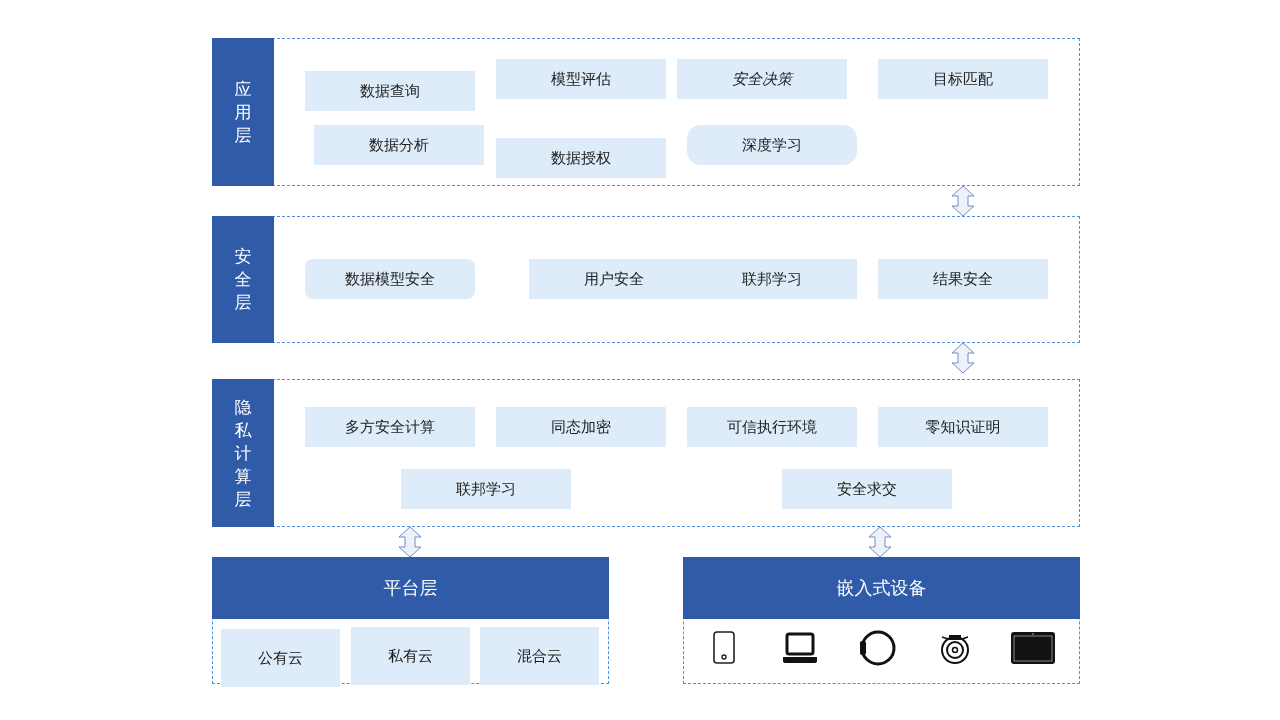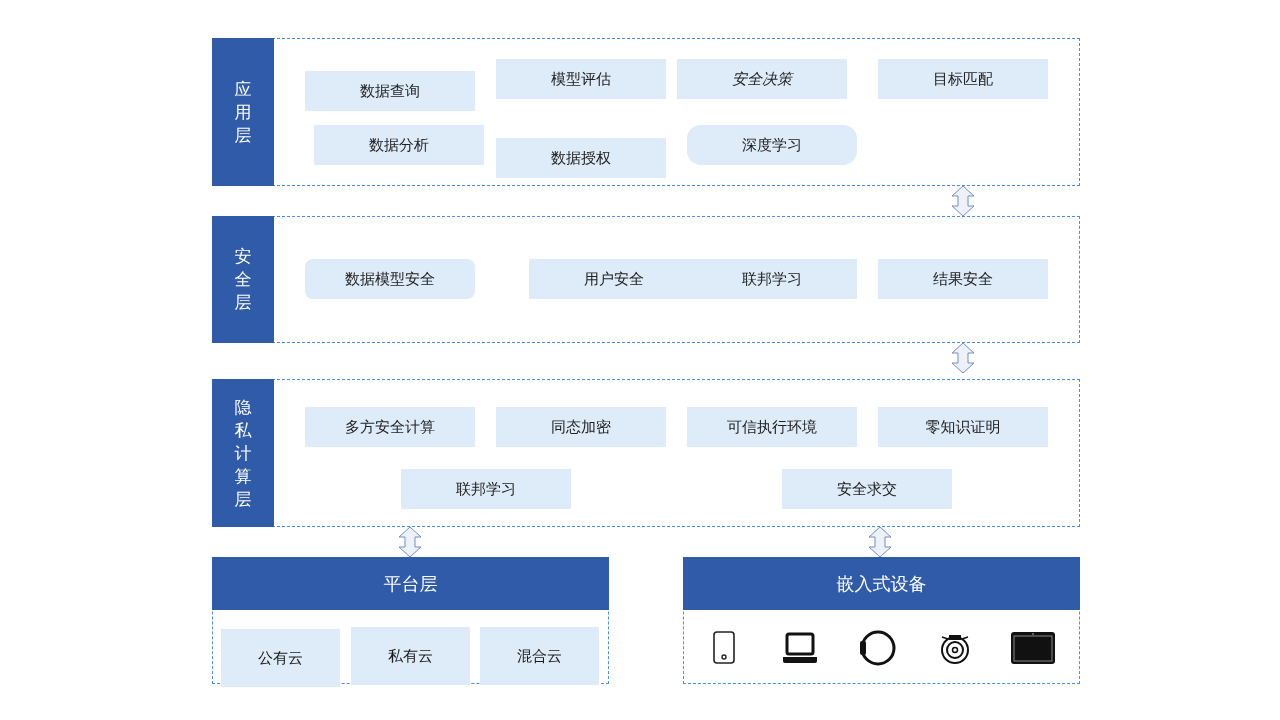--- a/index.html
+++ b/index.html
@@ -10,21 +10,21 @@
   .layer-label { position: absolute; left: -1px; top: -1px; bottom: -1px; width: 62px; background: #2f5ba8; color: #fff;
     display: flex; flex-direction: column; align-items: center; justify-content: center; font-size: 17px; line-height: 23px; }
   .layer-label span { display: block; }
 
   .box { position: absolute; width: 170px; height: 40px; background: #deebf8; display: flex; align-items: center; justify-content: center;
     font-size: 15px; color: #222; }
 
   .arrow { position: absolute; width: 24px; height: 32px; }
 
   .bottom-panel { position: absolute; top: 557px; width: 397px; height: 127px; border: 1px dashed #4a8fe0; background: #fff; }
-  .bottom-head { position: absolute; left: -1px; right: -1px; top: -1px; height: 53px; background: #2f5ba8; color: #fff;
+  .bottom-head { position: absolute; left: -1px; right: -1px; top: -1px; height: 62px; background: #2f5ba8; color: #fff;
     display: flex; align-items: center; justify-content: center; font-size: 18px; }
   .cloud { position: absolute; width: 119px; height: 58px; background: #deebf8; display: flex; align-items: center; justify-content: center; font-size: 15px; }
   .device { position: absolute; top: 70px; width: 40px; height: 40px; display: flex; align-items: center; justify-content: center; }
 </style>
 </head>
 <body>
 
 <div class="layer" style="top:38px;height:148px;">
   <div class="layer-label">
     <span>应</span>

